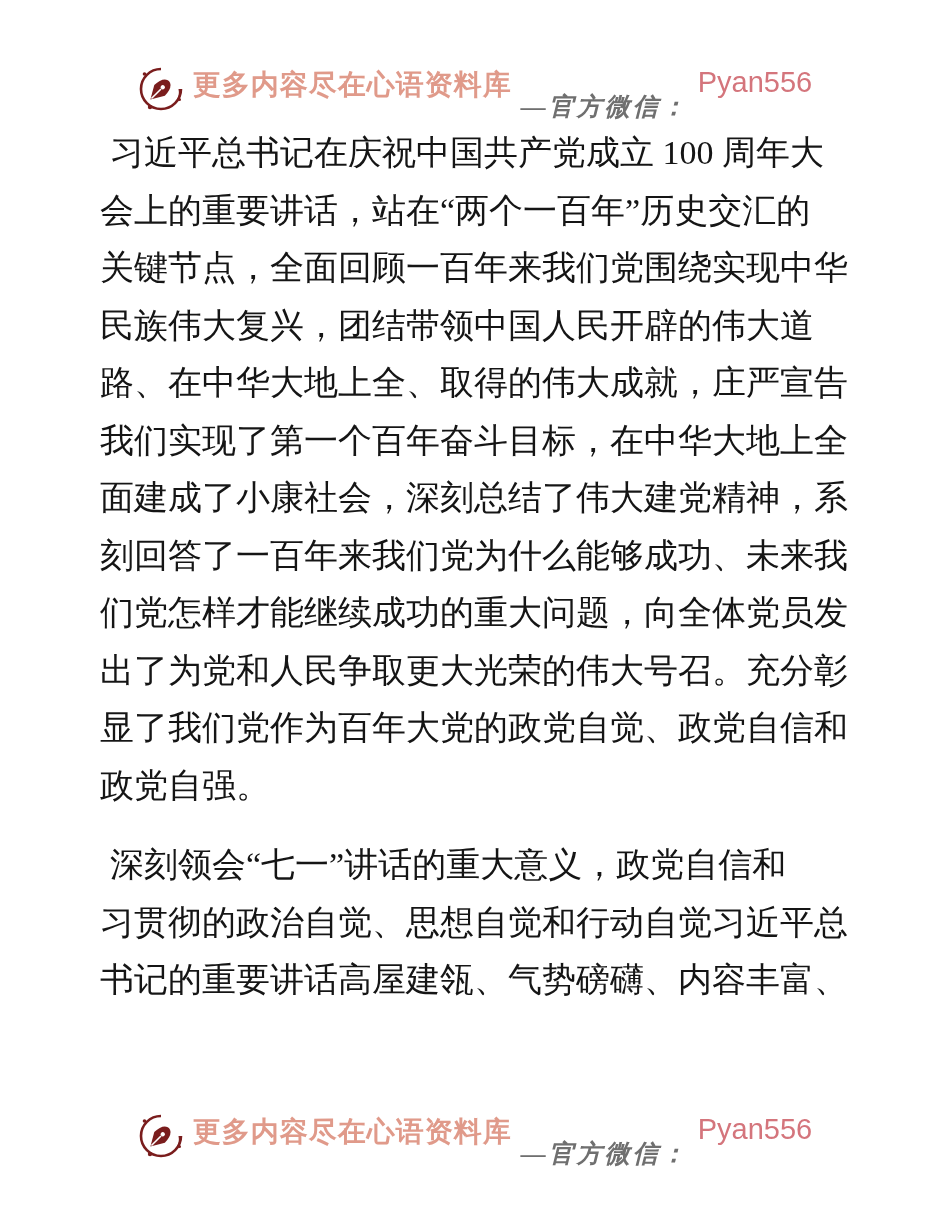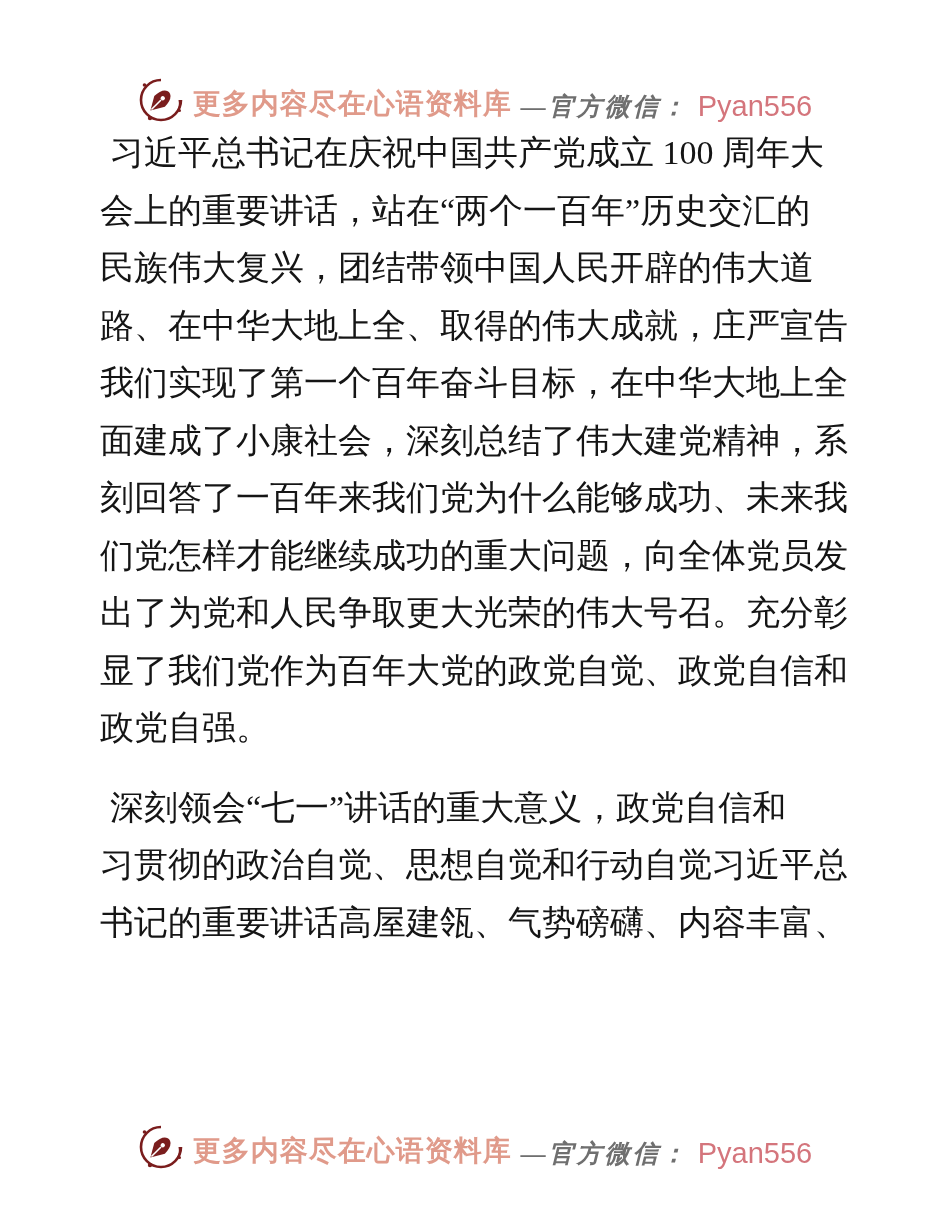--- a/index.html
+++ b/index.html
@@ -4,21 +4,21 @@
 <style>
   html,body { margin:0; padding:0; background:#ffffff; }
   .page {
     position:relative; width:950px; height:1230px; background:#ffffff;
     overflow:hidden; font-family:"Liberation Serif","DejaVu Serif",serif;
   }
 
   
   .watermark {
     position:absolute; left:0; right:0;
-    display:flex; align-items:flex-end; justify-content:center; gap:9px;
+    display:flex; align-items:flex-start; justify-content:center; gap:9px;
   }
   .watermark.header { top:66px; }
   .watermark.footer { top:1113px; }
   .logo { width:46px; height:46px; flex:0 0 auto; }
   .logo svg { display:block; }
   .wm-brand {
     color:#e09a8a; font-size:28px; font-weight:bold; letter-spacing:1px;
     font-family:"Liberation Serif","DejaVu Serif",serif;
   }
   .wm-label {
@@ -65,20 +65,21 @@
     </span>
     <span class="wm-brand">更多内容尽在心语资料库</span>
     <span class="wm-label">—官方微信：</span>
     <span class="wm-id">Pyan556</span>
   </div>
 
   <div class="doc">
     <div class="para">
         <div class="line">习近平总书记在庆祝中国共产党成立 100 周年大</div>
         <div class="line">会上的重要讲话，站在“两个一百年”历史交汇的</div>
+        <div class="line">关键节点，全面回顾一百年来我们党围绕实现中华</div>
         <div class="line">民族伟大复兴，团结带领中国人民开辟的伟大道</div>
         <div class="line">路、在中华大地上全、取得的伟大成就，庄严宣告</div>
         <div class="line">我们实现了第一个百年奋斗目标，在中华大地上全</div>
         <div class="line">面建成了小康社会，深刻总结了伟大建党精神，系</div>
         <div class="line">刻回答了一百年来我们党为什么能够成功、未来我</div>
         <div class="line">们党怎样才能继续成功的重大问题，向全体党员发</div>
         <div class="line">出了为党和人民争取更大光荣的伟大号召。充分彰</div>
         <div class="line">显了我们党作为百年大党的政党自觉、政党自信和</div>
         <div class="line">政党自强。</div>
       </div>

